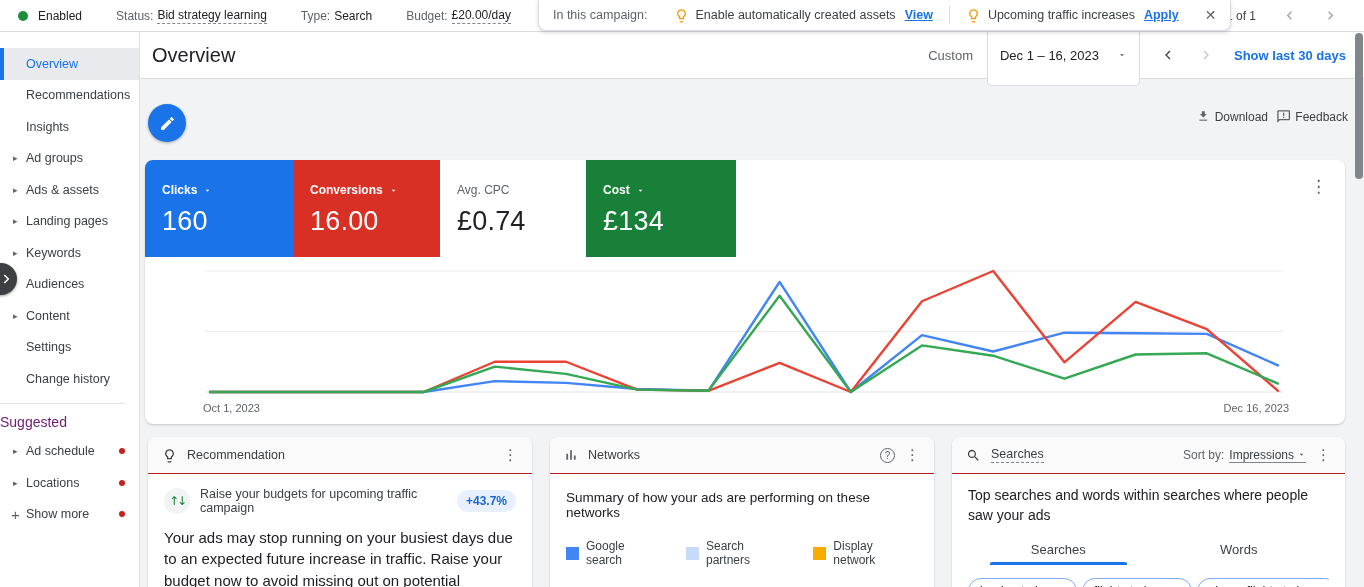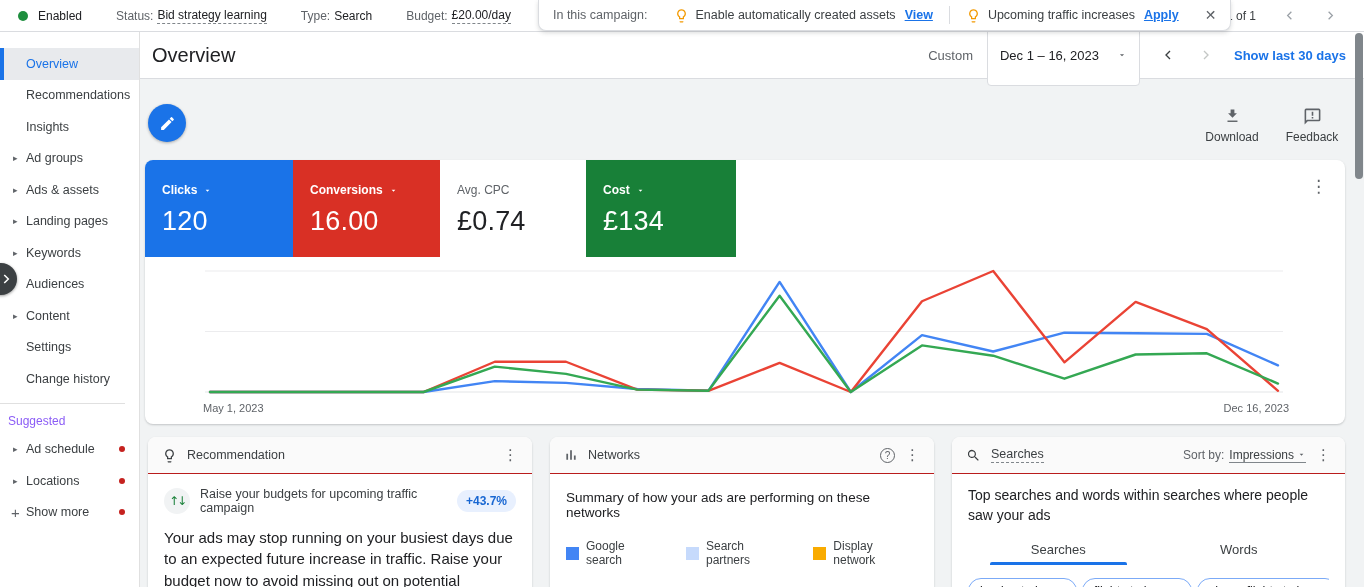--- a/index.html
+++ b/index.html
@@ -33,21 +33,21 @@
   
   .sidebar { position:absolute; left:0; top:32px; bottom:0; width:140px; background:#fff;
     border-right:1px solid #e0e0e0; padding-top:16px; font-size:12.5px; color:#3c4043; z-index:2; }
   .sb-item { position:relative; height:31.5px; display:flex; align-items:center; padding-left:26px; cursor:pointer; }
   .sb-item .arrow { position:absolute; left:13px; font-size:9px; color:#5f6368; }
   .sb-item .plus { position:absolute; left:11px; font-size:15px; color:#5f6368; }
   .sb-item.active { background:#e8eaed; color:#1a73e8; }
   .sb-item.active::before { content:""; position:absolute; left:0; top:0; bottom:0; width:4px; background:#1a73e8; }
   .sb-item .reddot { position:absolute; right:14px; width:6px; height:6px; border-radius:50%; background:#c5221f; }
   .sb-divider { height:1px; background:#e0e0e0; margin:8px 14px 6px 0; }
-  .sb-suggested { padding:4px 0 6px 8px; color:#8b5cf6; font-size:12px; }
+  .sb-suggested { padding:4px 0 6px 0; color:#701a75; font-size:14px; }
   .nav-toggle { position:absolute; left:-15px; top:263px; width:32px; height:32px; border-radius:50%;
     background:#3c4043; border:none; color:#fff; z-index:4; display:flex; align-items:center;
     justify-content:flex-end; padding-right:4px; cursor:pointer; box-shadow:0 1px 3px rgba(0,0,0,.4); }
 
   
   .page-header { position:absolute; left:140px; top:32px; right:0; height:47px; background:#fff;
     border-bottom:1px solid #dadce0; display:flex; align-items:center; padding:0 18px 0 12px; z-index:1; }
   .page-title { font-size:20px; font-weight:400; color:#202124; }
   .ph-right { margin-left:auto; display:flex; align-items:center; gap:14px; }
   .range-type { font-size:13px; color:#5f6368; }
@@ -57,21 +57,21 @@
   .date-nav { display:flex; align-items:center; gap:22px; margin:0 6px; }
   .date-nav .enabled { color:#3c4043; }
   .date-nav .disabled { color:#c4c7c5; }
   .quick-link { font-size:13px; color:#1a73e8; font-weight:bold; cursor:pointer; text-decoration:none; }
 
   
   .content { position:absolute; left:140px; top:79px; right:0; bottom:0; background:#f1f3f4; overflow:hidden; }
   .fab { position:absolute; left:8px; top:25px; width:38px; height:38px; border-radius:50%; border:none;
     background:#1a73e8; color:#fff; display:flex; align-items:center; justify-content:center;
     box-shadow:0 1px 3px rgba(0,0,0,.3); cursor:pointer; }
-  .mini-action { position:absolute; top:28px; width:72px; display:flex; flex-direction:column;
+  .mini-action { position:absolute; top:28px; width:72px; display:flex; 
     align-items:center; gap:4px; color:#3c4043; font-size:12px; cursor:pointer; }
   .mini-action svg { color:#5f6368; }
   #dl-action { right:96px; } #fb-action { right:16px; }
 
   
   .chart-card { position:absolute; left:5px; top:81px; width:1200px; height:264px; background:#fff;
     border-radius:8px; box-shadow:0 1px 2px rgba(60,64,67,.25); }
   .metric-row { display:flex; height:97px; overflow:hidden; border-radius:8px 0 0 0; }
   .metric { padding:23px 0 0 17px; color:#fff; cursor:pointer; }
   .metric .m-label { font-size:12px; font-weight:bold; display:flex; align-items:center; gap:6px; }
@@ -299,21 +299,21 @@
 
     <section class="chart-card">
       <div class="metric-row" id="metric-row">
           <div class="metric" style="background: rgb(26, 115, 232); width: 148px;">
             <div class="m-label">
               <span>Clicks</span>
               <svg viewBox="0 0 24 24" width="9" height="9">
                 <path d="M7 10l5 5 5-5z" fill="currentColor"></path>
               </svg>
             </div>
-            <div class="m-value">120</div>
+            <div class="m-value">160</div>
           </div>
           <div class="metric" style="background: rgb(217, 48, 37); width: 147px;">
             <div class="m-label">
               <span>Conversions</span>
               <svg viewBox="0 0 24 24" width="9" height="9">
                 <path d="M7 10l5 5 5-5z" fill="currentColor"></path>
               </svg>
             </div>
             <div class="m-value">16.00</div>
           </div>
@@ -337,21 +337,21 @@
       <div class="chart-wrap">
         <svg id="perf-chart" viewBox="0 0 1078 134" width="100%" height="100%" preserveAspectRatio="none">
             <line x1="0" x2="1078" y1="128" y2="128" stroke="#e3e5e8" stroke-width="1.2"></line>
             <line x1="0" x2="1078" y1="67.5" y2="67.5" stroke="#ececee" stroke-width="1.2"></line>
             <line x1="0" x2="1078" y1="7" y2="7" stroke="#ececee" stroke-width="1.2"></line>
             <polyline points="5,128 76.2,128 147.4,128 218.6,128 289.8,117.11 361,118.925 432.2,124.975 503.4,126.79 574.6,17.89 645.8,128 717,71.13 788.2,87.465 859.4,68.71000000000001 930.6,69.315 1001.8,69.92 1073,101.38" fill="none" stroke="#4285f4" stroke-width="2.4" stroke-linejoin="round" stroke-linecap="round"></polyline>
             <polyline points="5,128 76.2,128 147.4,128 218.6,128 289.8,97.75 361,97.75 432.2,125.58 503.4,126.79 574.6,98.96000000000001 645.8,128 717,37.25 788.2,7 859.4,98.355 930.6,37.855000000000004 1001.8,65.08 1073,126.79" fill="none" stroke="#ea4335" stroke-width="2.4" stroke-linejoin="round" stroke-linecap="round"></polyline>
             <polyline points="5,128 76.2,128 147.4,128 218.6,128 289.8,102.59 361,109.85 432.2,125.58 503.4,126.79 574.6,31.804999999999993 645.8,128 717,81.41499999999999 788.2,91.7 859.4,114.69 930.6,90.49000000000001 1001.8,89.28 1073,119.53" fill="none" stroke="#34a853" stroke-width="2.4" stroke-linejoin="round" stroke-linecap="round"></polyline>
           </svg>
       </div>
-      <span class="axis-label left">May 1, 2023</span>
+      <span class="axis-label left">Oct 1, 2023</span>
       <span class="axis-label right">Dec 16, 2023</span>
     </section>
 
     <section class="bcard" id="card-reco">
       <div class="bcard-header">
         <svg viewBox="0 0 24 24" width="15" height="15">
             <path d="M12 2a7 7 0 00-4 12.74V17a1 1 0 001 1h6a1 1 0 001-1v-2.26A7 7 0 0012 2zm2.85 11.1l-.85.6V16h-4v-2.3l-.85-.6a5 5 0 115.7 0zM9 21h6v1a1 1 0 01-1 1h-4a1 1 0 01-1-1v-1z" fill="#3c4043"></path>
           </svg>
         <span>Recommendation</span>
         <span class="spacer"></span>

